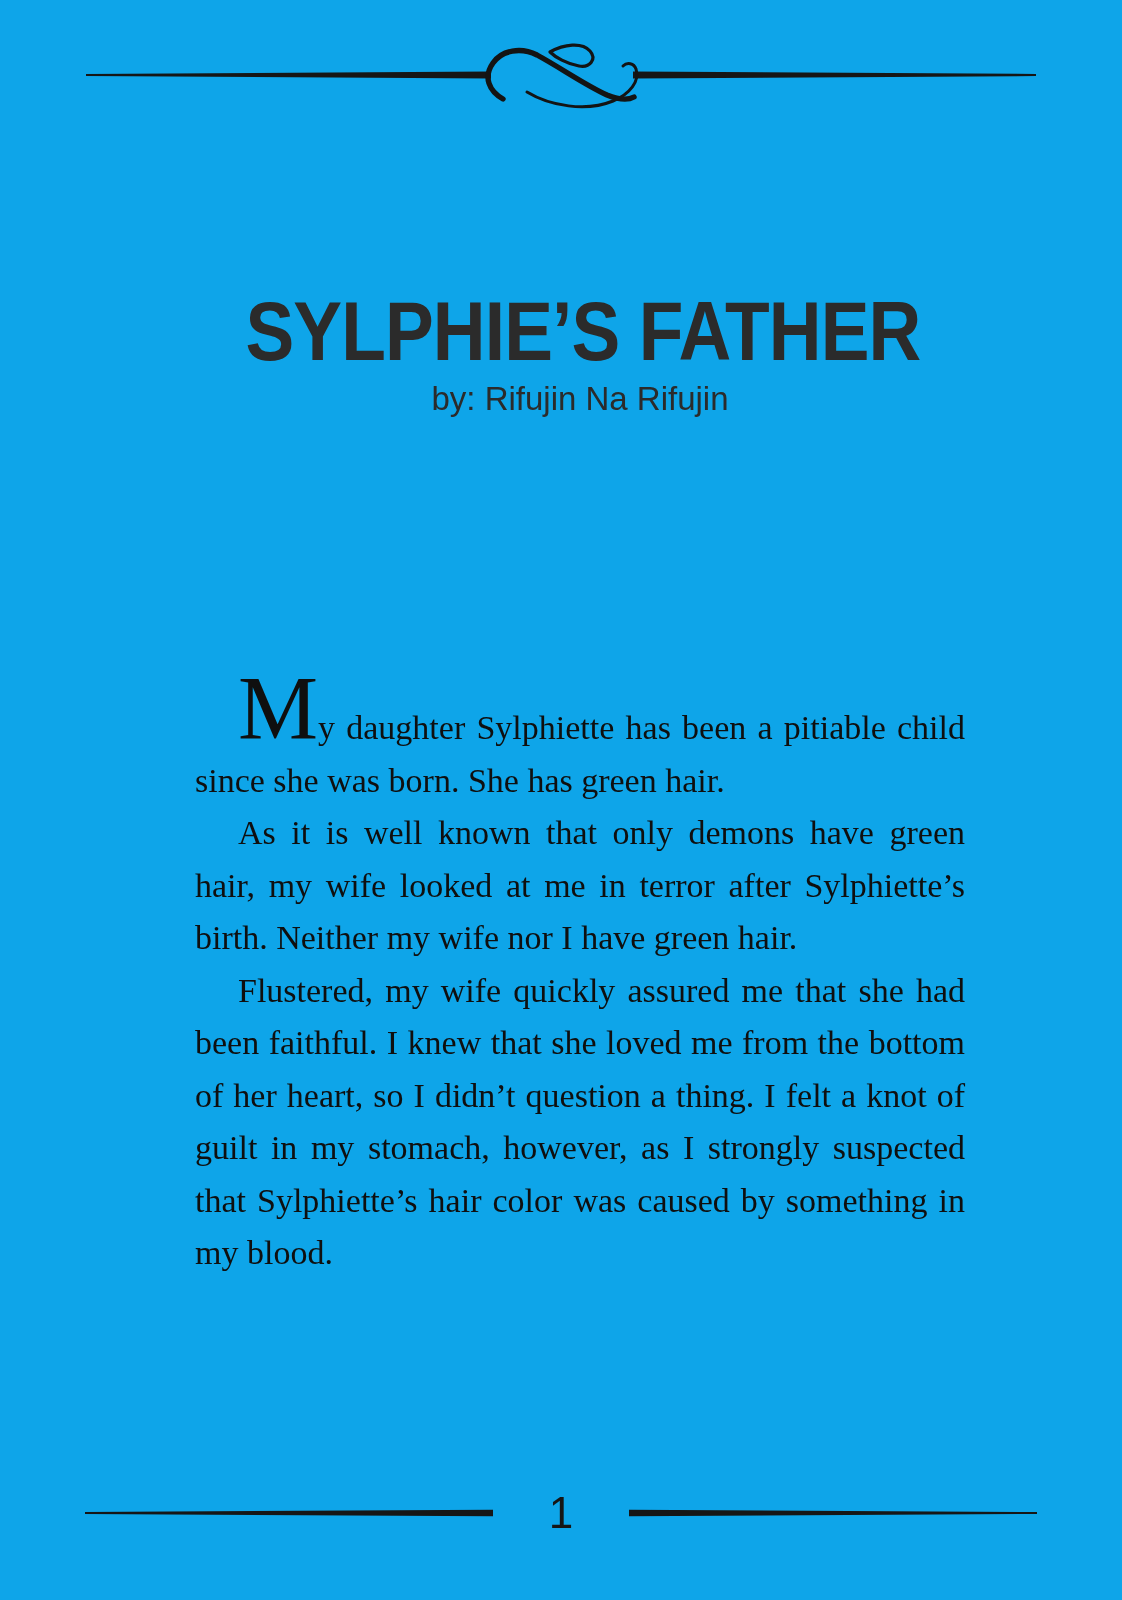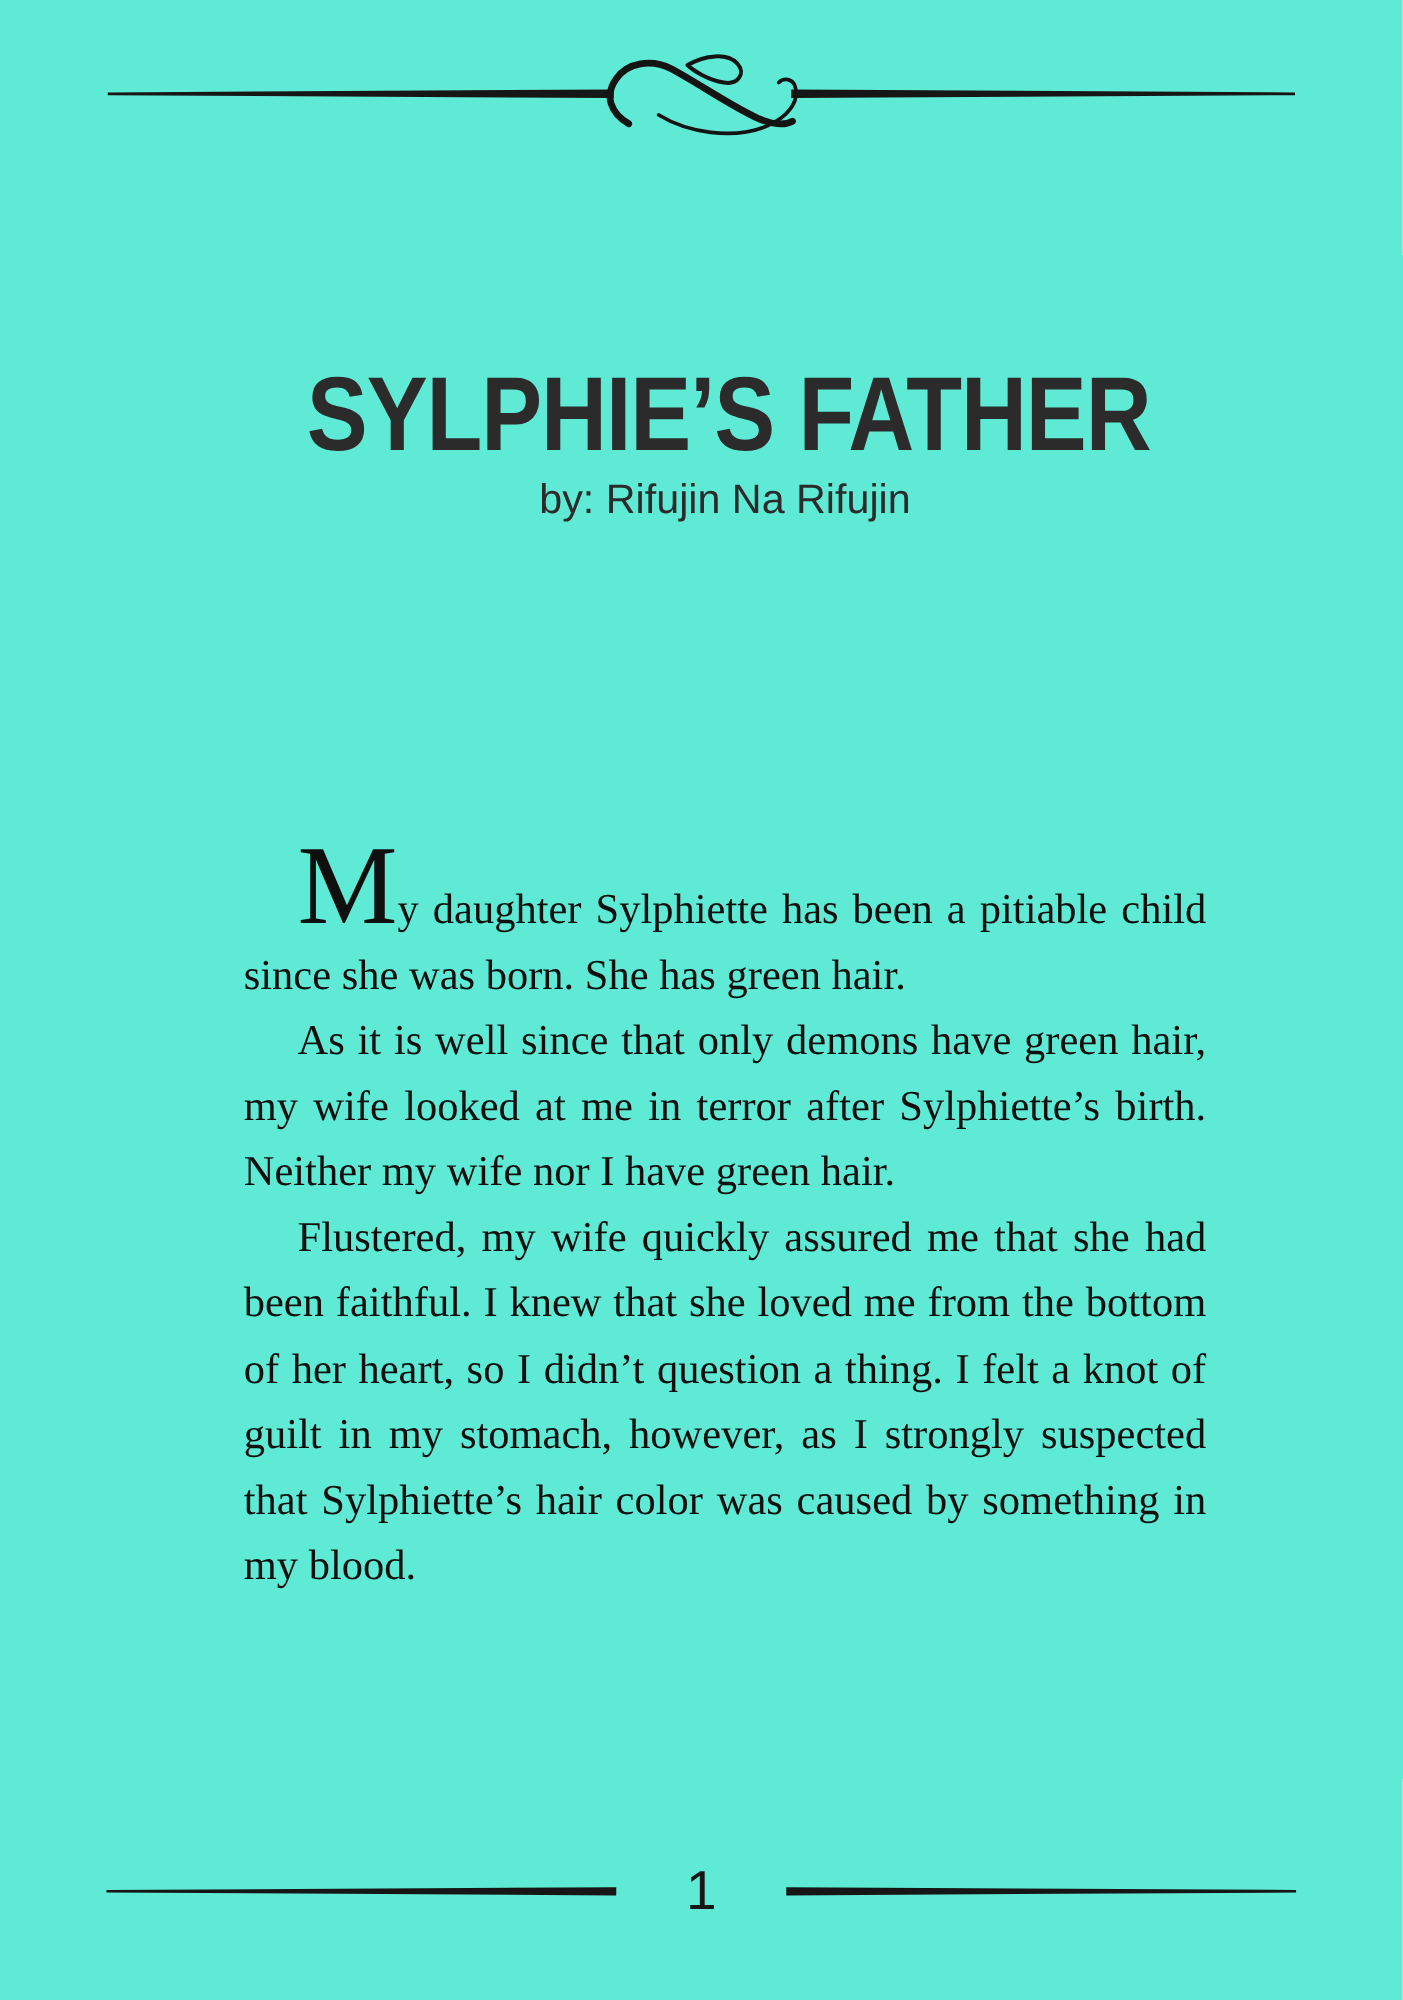--- a/index.html
+++ b/index.html
@@ -1,21 +1,21 @@
 <!DOCTYPE html>
 <html><head>
 <meta charset="utf-8">
 <style>
   html, body { margin: 0; padding: 0; background: #e8e8e8; }
   .page {
     position: relative;
     width: 1122px;
     height: 1600px;
     margin: 0 auto;
-    background: #5eead4;
+    background: #0ea5e9;
     overflow: hidden;
     font-family: "Liberation Serif", serif;
   }
 
   
   .header-divider {
     position: absolute;
     left: 86px;
     top: 35px;
     width: 950px;
@@ -112,21 +112,21 @@
 
   <div class="title-block">
     <h1 class="chapter-title">SYLPHIE’S FATHER</h1>
     <div class="chapter-byline">by: Rifujin Na Rifujin</div>
   </div>
 
   <div class="body-text">
     <p>
       <span class="raised-cap">M</span><span>y daughter Sylphiette has been a pitiable child since she was born. She has green hair.</span>
     </p>
-    <p>As it is well since that only demons have green hair, my wife looked at me in terror after Sylphiette’s birth. Neither my wife nor I have green hair.</p>
+    <p>As it is well known that only demons have green hair, my wife looked at me in terror after Sylphiette’s birth. Neither my wife nor I have green hair.</p>
     <p>Flustered, my wife quickly assured me that she had been faithful. I knew that she loved me from the bottom of her heart, so I didn’t question a thing. I felt a knot of guilt in my stomach, however, as I strongly suspected that Sylphiette’s hair color was caused by something in my blood.</p>
   </div>
 
   <svg class="footer-divider" viewBox="0 0 952 20" xmlns="http://www.w3.org/2000/svg">
     <g>
       <polygon points="0,9.0 408,6.7 408,13.3 0,11.0" fill="#161616"></polygon>
     </g>
     <g>
       <polygon points="952,9.0 544,6.7 544,13.3 952,11.0" fill="#161616"></polygon>
     </g>

